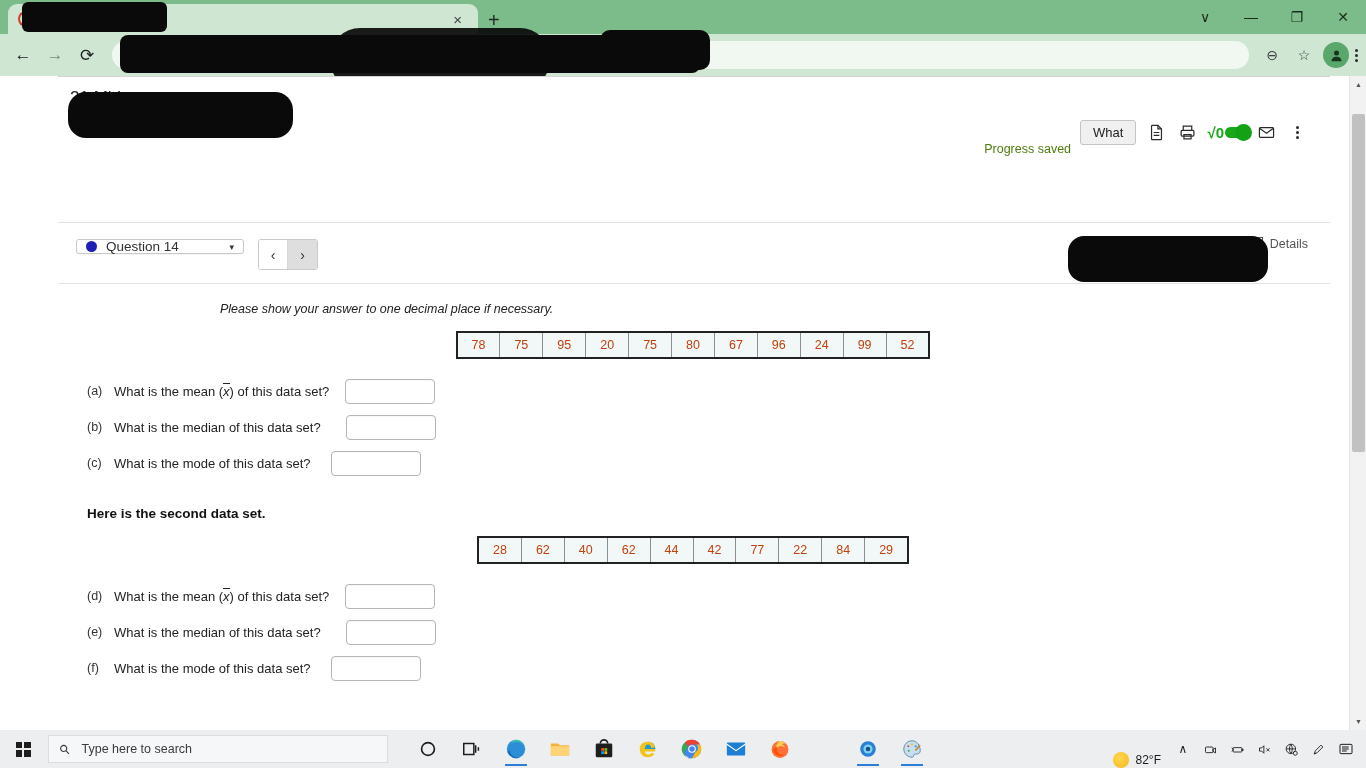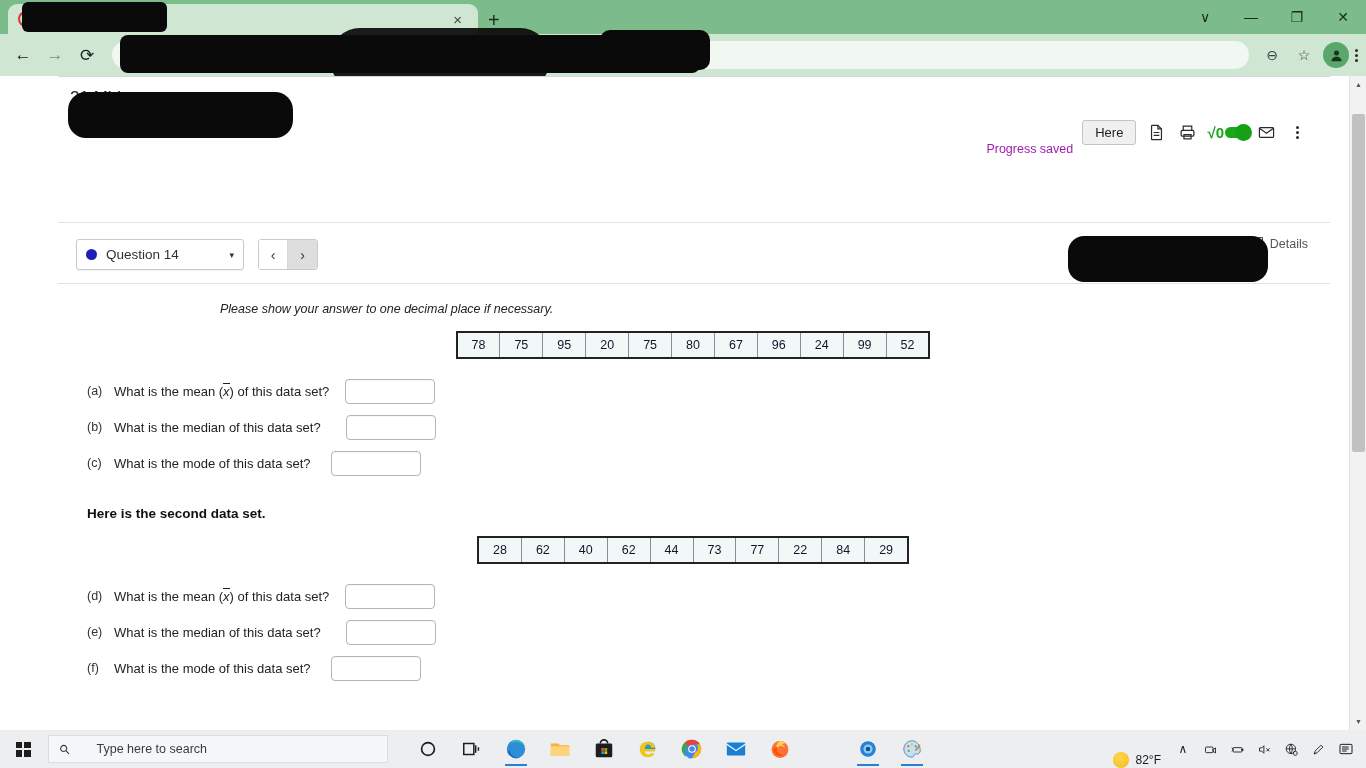--- a/index.html
+++ b/index.html
@@ -111,21 +111,21 @@
     position: absolute; top: 12px; left: 70px;
     width: 300px; height: 52px;
   }
   .assign-title { font-size: 17px; color: #222; font-weight: 400; }
   .assign-score { font-size: 12px; color: #444; margin-top: 7px; }
 
   .topright-bar {
     position: absolute; top: 32px; right: 40px;
     display: flex; align-items: center; gap: 9px;
   }
-  .progress-saved { font-size: 12.5px; color: #a21caf; margin-top: 34px; }
+  .progress-saved { font-size: 12.5px; color: #4d7c0f; margin-top: 34px; }
   .done-btn {
     font-size: 13px; color: #222; background: #f0f0f0;
     border: 1px solid #c4c4c4; border-radius: 3px;
     padding: 4px 12px; cursor: pointer;
   }
   .tr-icon {
     width: 22px; height: 22px; display: flex;
     align-items: center; justify-content: center;
     color: #2a2a2a; cursor: pointer;
   }
@@ -143,21 +143,21 @@
   }
 
   
   .qnav-row {
     position: absolute; top: 146px; left: 58px; right: 18px;
     height: 62px; border-top: 1px solid #e2e2e2;
     border-bottom: 1px solid #e2e2e2; background: #fff;
   }
   .qselect {
     position: absolute; left: 18px; top: 16px;
-    width: 168px; height: 31px; background: #fff;
+    width: 168px; height: 15px; background: #fff;
     border: 1px solid #c9c9c9; border-radius: 3px;
     display: flex; align-items: center; padding: 0 9px;
     cursor: pointer; box-shadow: 0 1px 1px rgba(0,0,0,.04);
   }
   .qdot {
     width: 11px; height: 11px; border-radius: 50%;
     background: #1f1fb5; flex: 0 0 auto;
   }
   .qselect-label { font-size: 13.5px; color: #303030; margin-left: 9px; flex: 1; }
   .caret { font-size: 9px; color: #333; }
@@ -200,21 +200,21 @@
   }
 
   .data-table-wrap { padding-top: 15px; }
   .data-table {
     border-collapse: collapse; margin: 0 auto;
     border: 2px solid #222;
   }
   .data-table td {
     border: 1px solid #8d8d8d;
     background: #f2f8f8;
-    font-size: 12.5px; color: #0f172a;
+    font-size: 12.5px; color: #c2410c;
     text-align: center;
     padding: 5px 14px; width: 35px; height: 22px;
   }
   .data-table.second td { width: 36px; }
 
   .qa-list { padding: 19px 0 0 29px; }
   .qa-row {
     display: flex; align-items: center;
     margin-bottom: 10px; height: 26px;
   }
@@ -273,21 +273,21 @@
     display: grid; grid-template-columns: 1fr 1fr;
     grid-template-rows: 1fr 1fr; gap: 1.6px;
   }
   .win-logo i { background: #1d1d1d; display: block; }
   .tb-search {
     width: 340px; height: 28px; background: #f6f7f8;
     border: 1px solid #dcdde0; display: flex;
     align-items: center; padding: 0 11px; margin-left: 2px;
   }
   .tb-search-icon { font-size: 13px; color: #3b3b3b; transform: rotate(-45deg); }
-  .tb-search-text { font-size: 12.5px; color: #3b3b3b; margin-left: 27px; }
+  .tb-search-text { font-size: 12.5px; color: #3b3b3b; margin-left: 12px; }
   .tb-icons { display: flex; align-items: center; gap: 0; margin-left: 18px; }
   .tb-ico {
     width: 44px; height: 38px; display: flex;
     align-items: center; justify-content: center; position: relative;
   }
   .tb-ico svg { width: 22px; height: 22px; }
   .tb-underline {
     position: absolute; bottom: 2px; left: 11px;
     width: 22px; height: 2.5px; background: #2a7fd4;
   }
@@ -369,21 +369,21 @@
       <div class="page-top-rule"></div>
 
       <div class="assign-header">
         <div class="assign-title">21 Midterm</div>
         <div class="assign-score">Score: 6.1/16  9/16 answered</div>
       </div>
       <div class="redact" style="left:68px; top:16px; width:225px; height:46px; border-radius:18px;"></div>
 
       <div class="topright-bar">
         <span class="progress-saved">Progress saved</span>
-        <button class="done-btn">Here</button>
+        <button class="done-btn">What</button>
         <span class="tr-icon">
           <svg viewBox="0 0 24 24" fill="none" stroke="#2a2a2a" stroke-width="1.7">
             <path d="M14 2H6a1 1 0 0 0-1 1v18a1 1 0 0 0 1 1h12a1 1 0 0 0 1-1V7z"></path>
             <path d="M14 2v5h5"></path>
               <path d="M8 12h8M8 16h8"></path>
           </svg>
         </span>
         <span class="tr-icon">
           <svg viewBox="0 0 24 24" fill="none" stroke="#2a2a2a" stroke-width="1.7">
             <path d="M6 9V3h12v6"></path>
@@ -471,21 +471,21 @@
         <div class="dataset-label">Here is the second data set.</div>
         <div class="data-table-wrap">
           <table class="data-table second">
             <tbody>
                 <tr id="row-second">
                   <td>28</td>
                   <td>62</td>
                   <td>40</td>
                   <td>62</td>
                   <td>44</td>
-                  <td>73</td>
+                  <td>42</td>
                   <td>77</td>
                   <td>22</td>
                   <td>84</td>
                   <td>29</td>
                 </tr>
           </tbody>
             </table>
         </div>
 
         <div class="qa-list">

